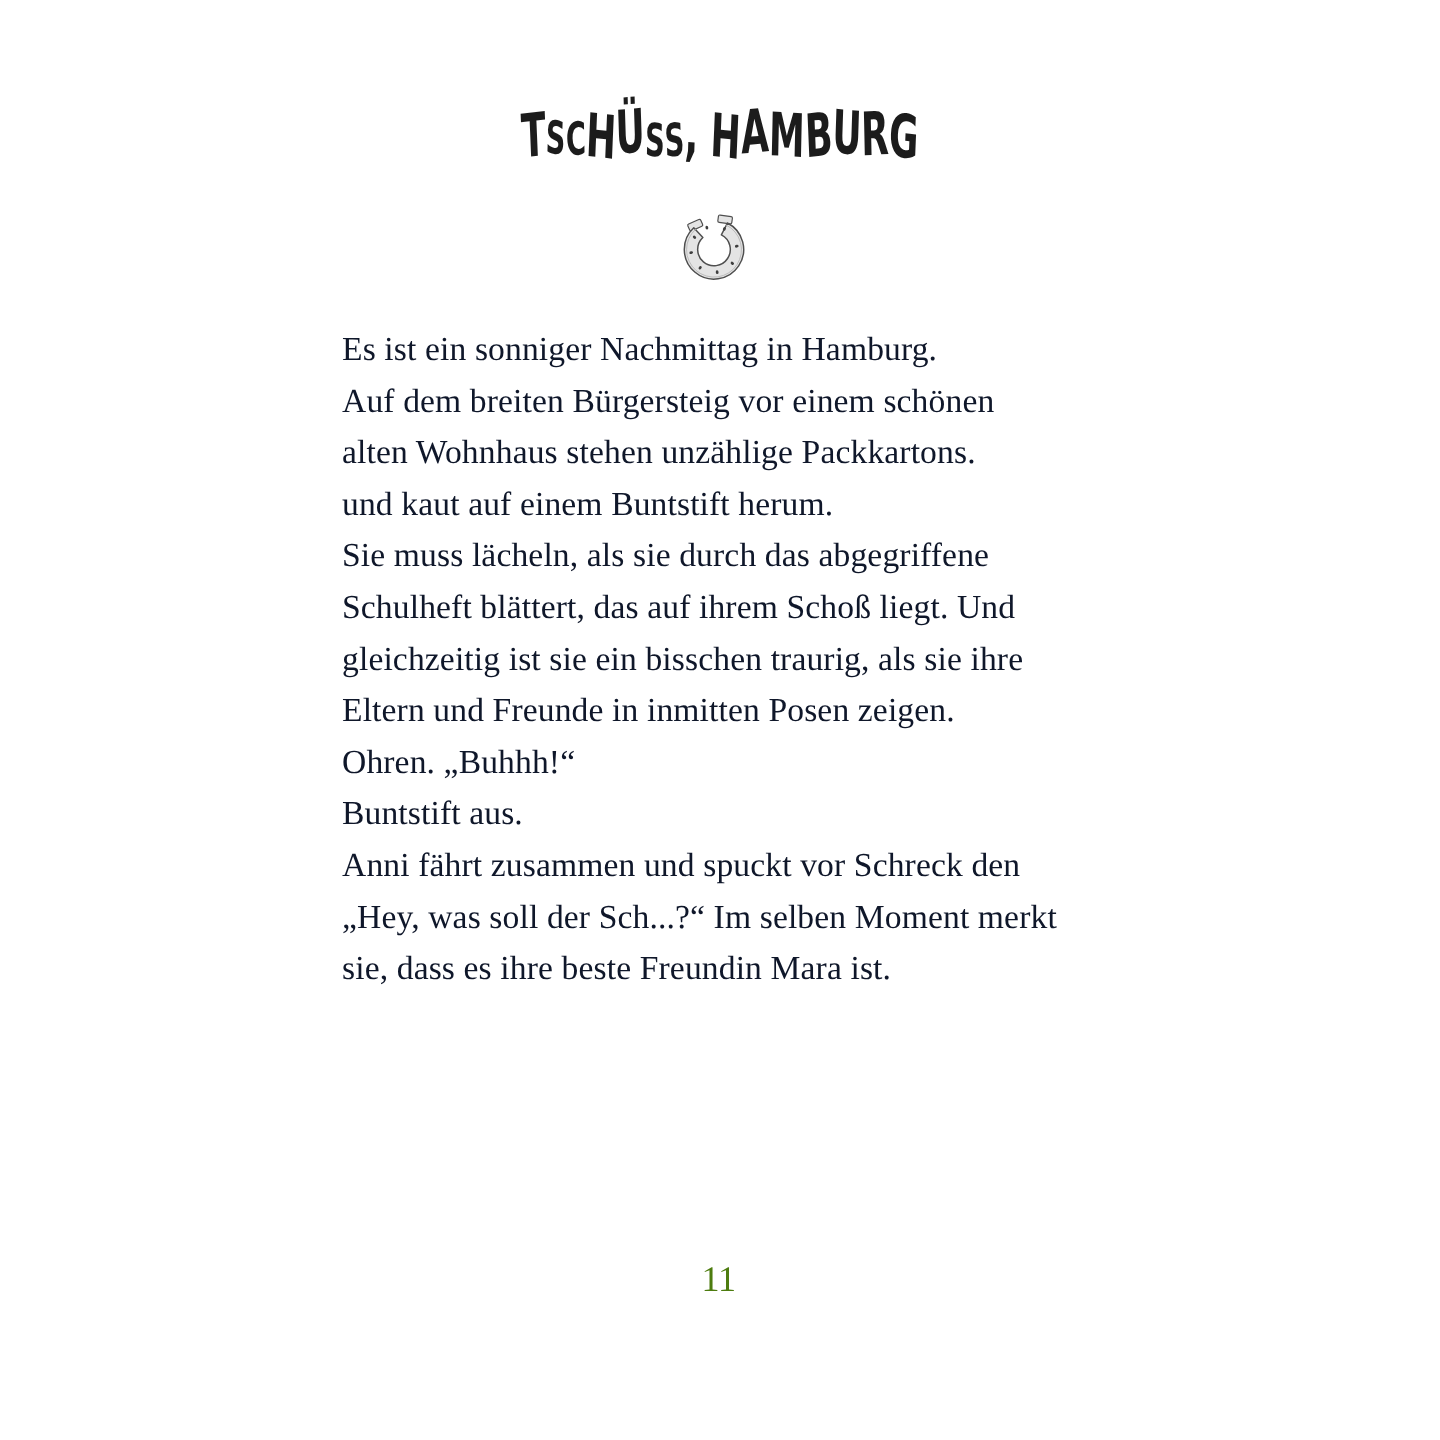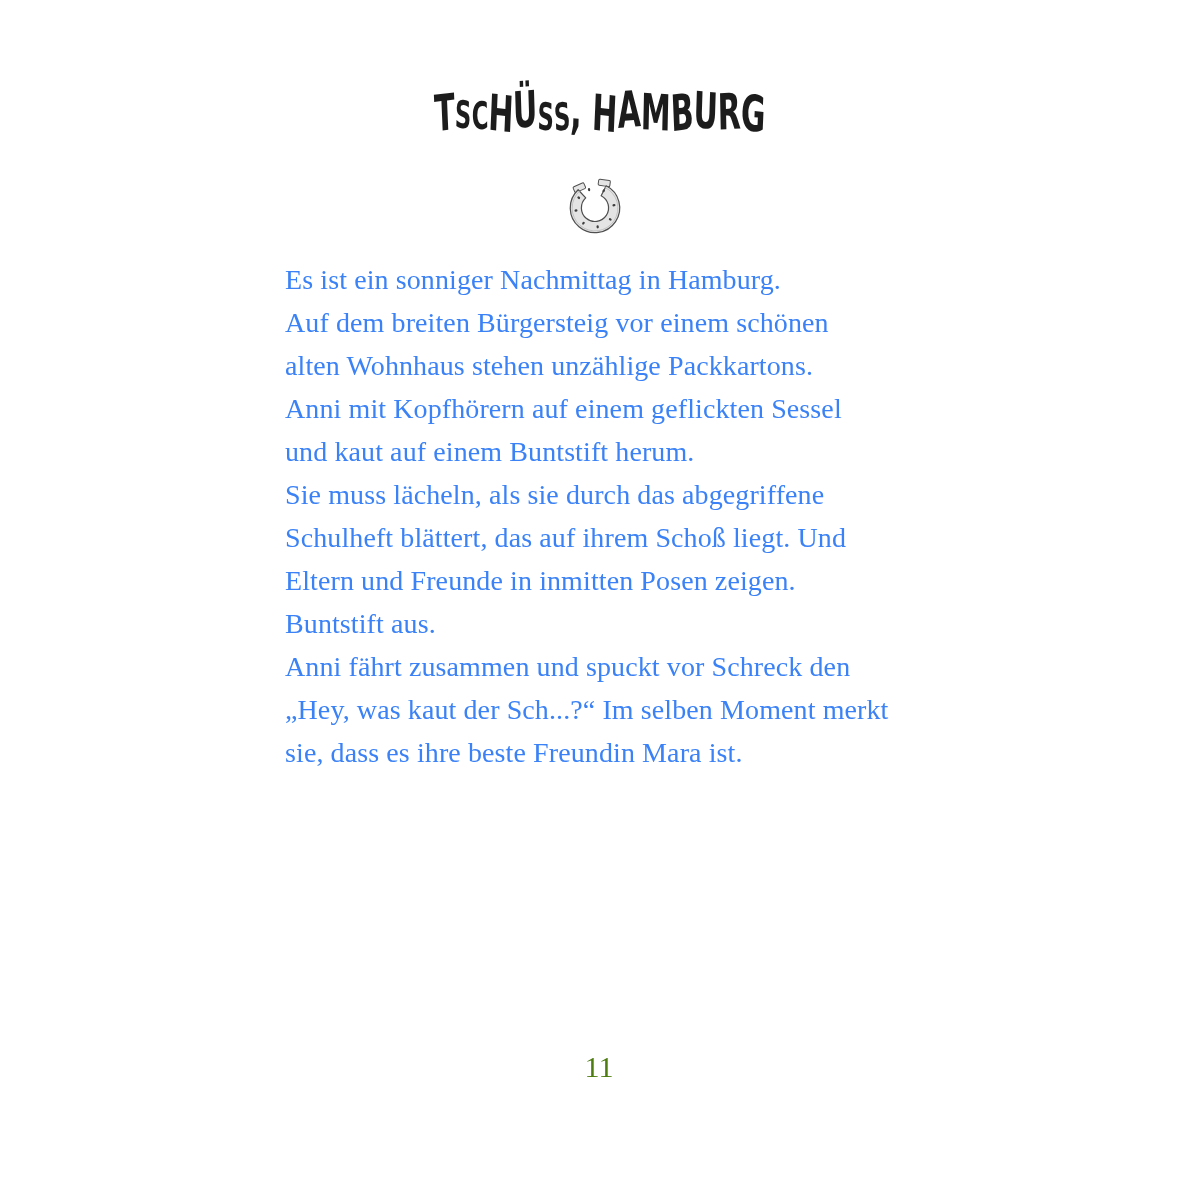--- a/index.html
+++ b/index.html
@@ -37,25 +37,25 @@
     position: absolute;
     left: 564px;
     top: 172px;
     width: 62px;
     height: 72px;
     transform: rotate(-8deg);
   }
   .body-text {
     position: absolute;
     left: 285px;
-    top: 258px;
+    top: 270px;
     width: 660px;
     font-size: 28px;
     line-height: 43px;
-    color: #3b82f6;
+    color: #0f172a;
     letter-spacing: 0.1px;
   }
   .line { white-space: nowrap; }
   .page-number {
     position: absolute;
     top: 1050px;
     left: 0;
     width: 1198px;
     text-align: center;
     font-size: 30px;
@@ -87,26 +87,27 @@
       <ellipse cx="71.9" cy="79.9" rx="1.9" ry="2.5" fill="#3f3f3f" transform="rotate(135 71.9 79.9)"></ellipse>
       <ellipse cx="81" cy="58" rx="1.9" ry="2.5" fill="#3f3f3f" transform="rotate(90 81 58)"></ellipse>
       <ellipse cx="67.8" cy="32.6" rx="1.9" ry="2.5" fill="#3f3f3f" transform="rotate(35 67.8 32.6)"></ellipse>
     </svg>
   </div>
 
   <div class="body-text">
       <div class="line">Es ist ein sonniger Nachmittag in Hamburg.</div>
       <div class="line">Auf dem breiten Bürgersteig vor einem schönen</div>
       <div class="line">alten Wohnhaus stehen unzählige Packkartons.</div>
-      <div class="line">Anni mit Kopfhörern auf einem geflickten Sessel</div>
       <div class="line">und kaut auf einem Buntstift herum.</div>
       <div class="line">Sie muss lächeln, als sie durch das abgegriffene</div>
       <div class="line">Schulheft blättert, das auf ihrem Schoß liegt. Und</div>
+      <div class="line">gleichzeitig ist sie ein bisschen traurig, als sie ihre</div>
       <div class="line">Eltern und Freunde in inmitten Posen zeigen.</div>
+      <div class="line">Ohren. „Buhhh!“</div>
       <div class="line">Buntstift aus.</div>
       <div class="line">Anni fährt zusammen und spuckt vor Schreck den</div>
-      <div class="line">„Hey, was kaut der Sch...?“ Im selben Moment merkt</div>
+      <div class="line">„Hey, was soll der Sch...?“ Im selben Moment merkt</div>
       <div class="line">sie, dass es ihre beste Freundin Mara ist.</div>
     </div>
 
   <div class="page-number">11</div>
 
 </div>
 
 </body></html>

